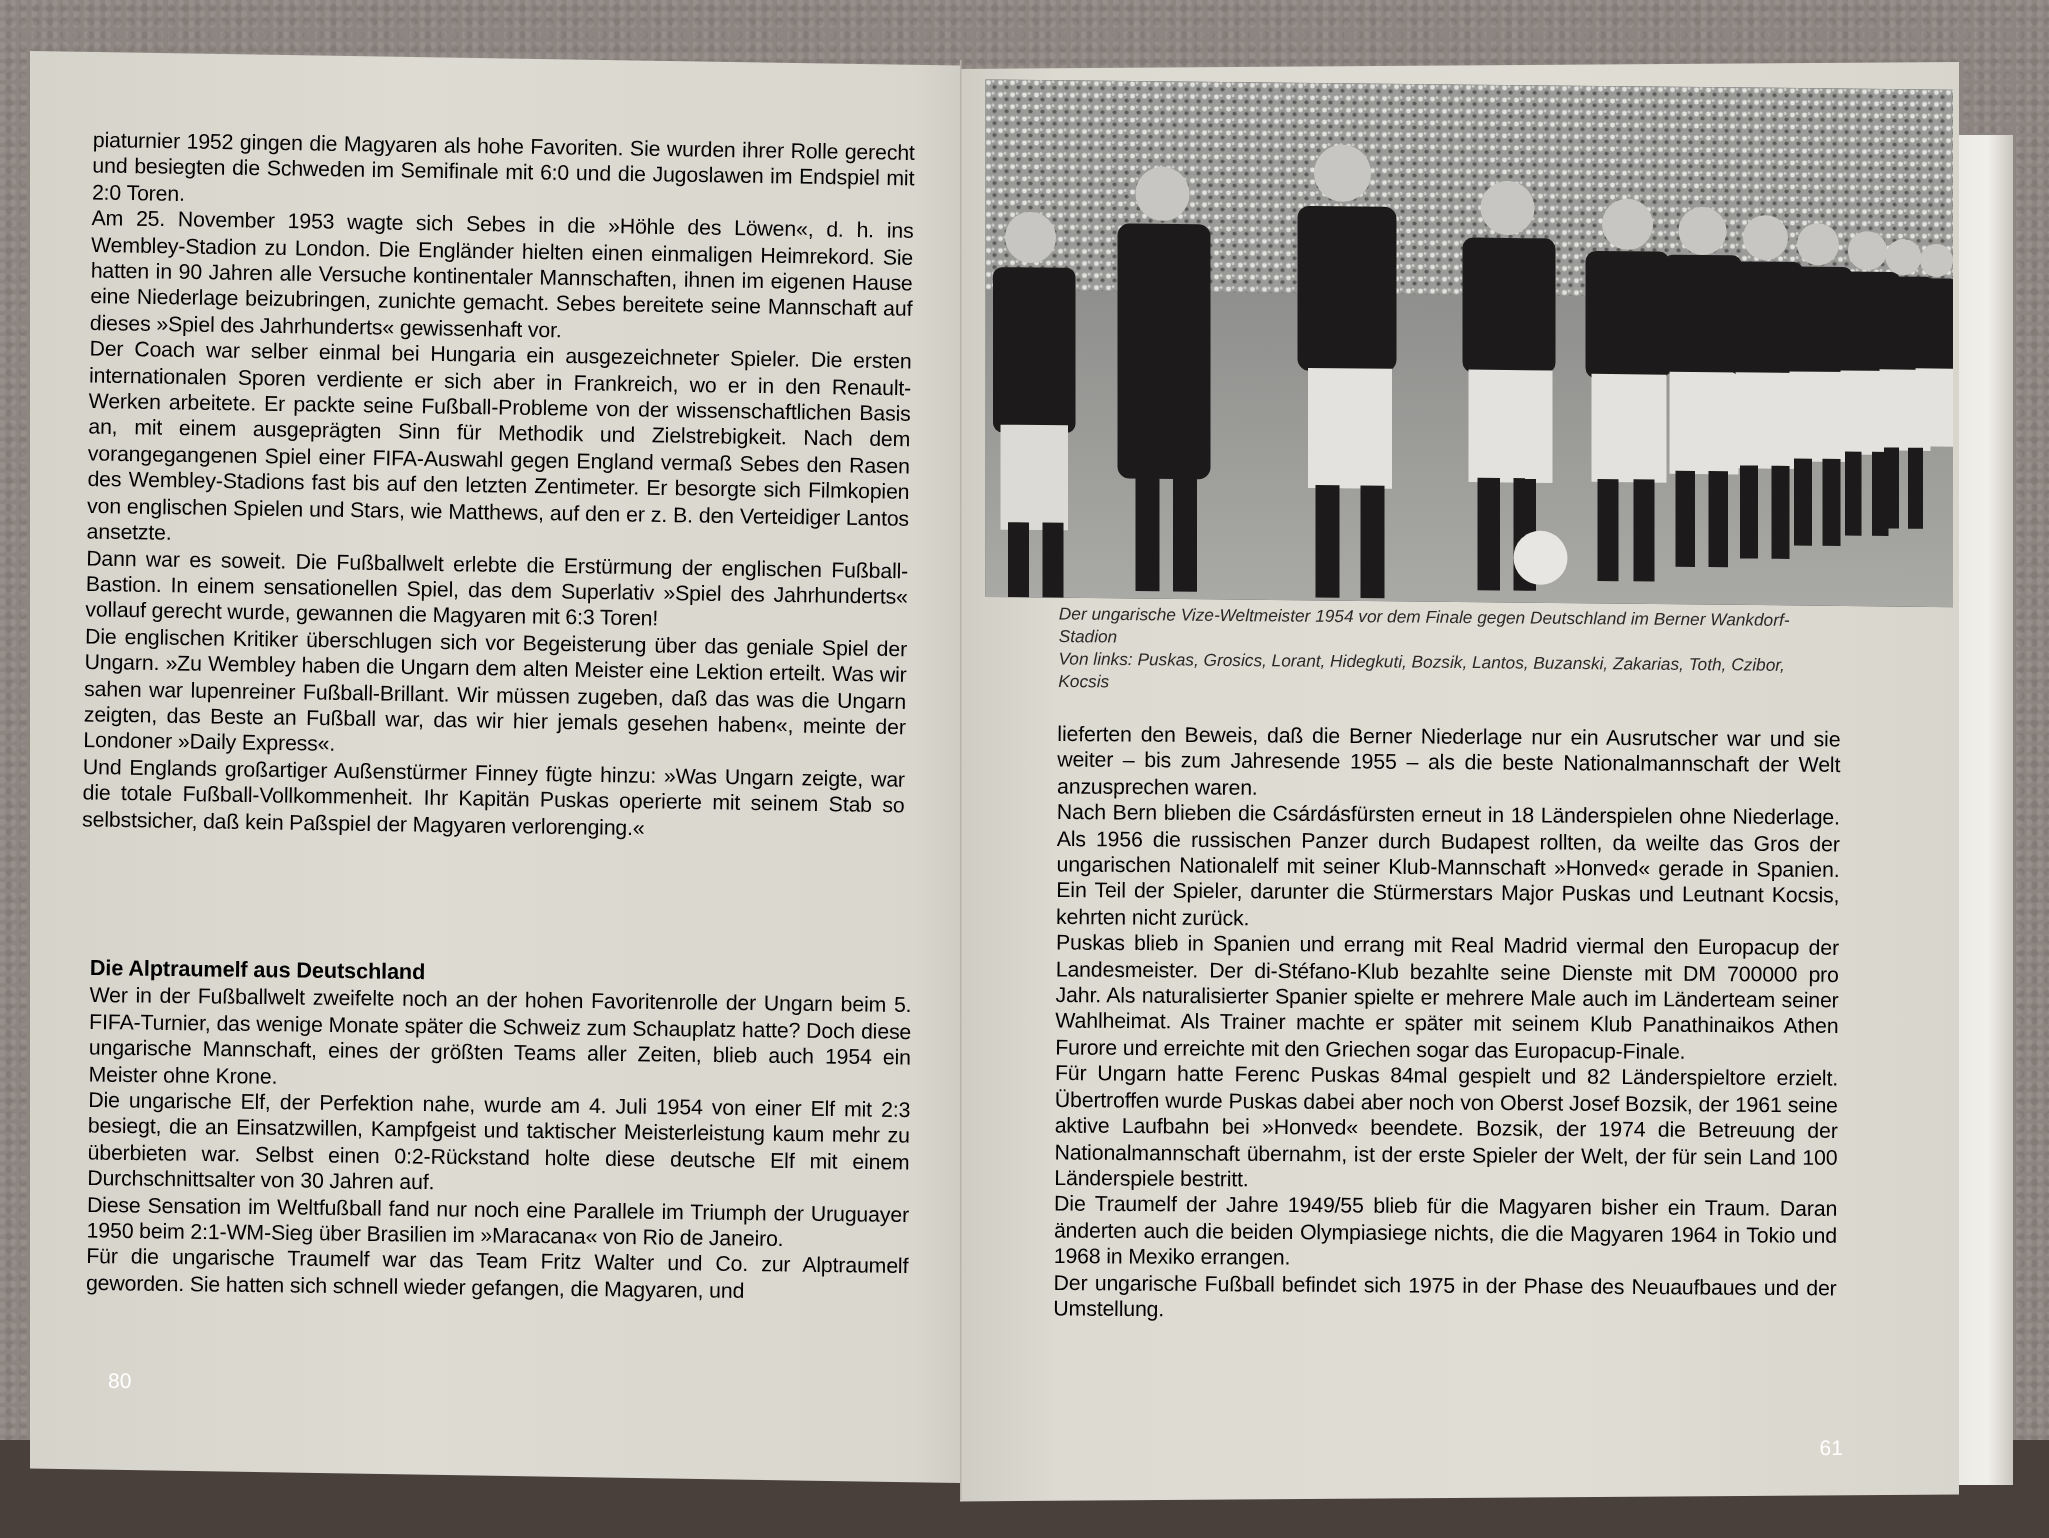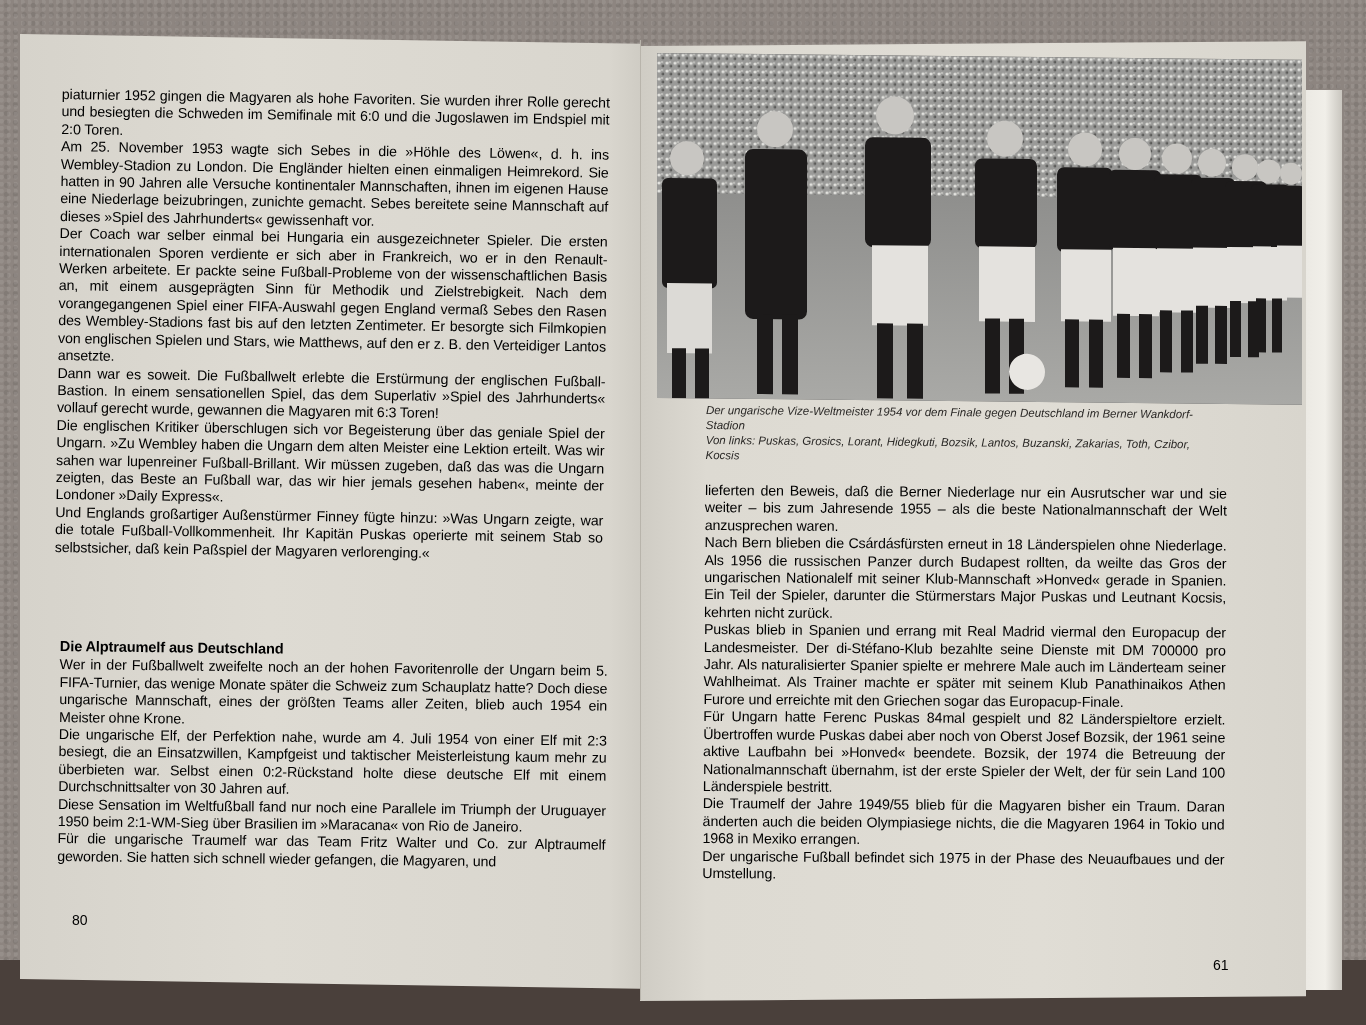--- a/index.html
+++ b/index.html
@@ -37,21 +37,21 @@
     position:absolute; left:640px; top:40px; width:1px; height:960px; background:#b8b4ab;
   }
   .text-block {
     position:absolute; font-size:14.2px; line-height:17.4px; text-align:justify;
     letter-spacing:-0.1px;
   }
   .text-block p { margin:0; }
   .left-text { left:62px; top:86px; width:548px; transform:rotate(0.9deg); transform-origin:0 0; }
   .left-text2 { left:60px; top:638px; width:548px; transform:rotate(0.7deg); transform-origin:0 0; }
   .heading { font-weight:bold; font-size:14.5px; margin:0 0 1px 0; }
-  .page-num { position:absolute; font-size:14px; color:#000000; }
+  .page-num { position:absolute; font-size:14px; color:#ffffff; }
   .pn-left { left:72px; top:912px; }
   .pn-right { left:1213px; top:957px; }
   .photo {
     position:absolute; left:657px; top:53px; width:645px; height:345px;
     transform:skewY(0.6deg); transform-origin:0 0;
     background:#6a6a6a; overflow:hidden;
   }
   .caption {
     position:absolute; left:706px; top:403px; width:520px;
     font-size:11.5px; line-height:15px; font-style:italic; color:#2a2826;

